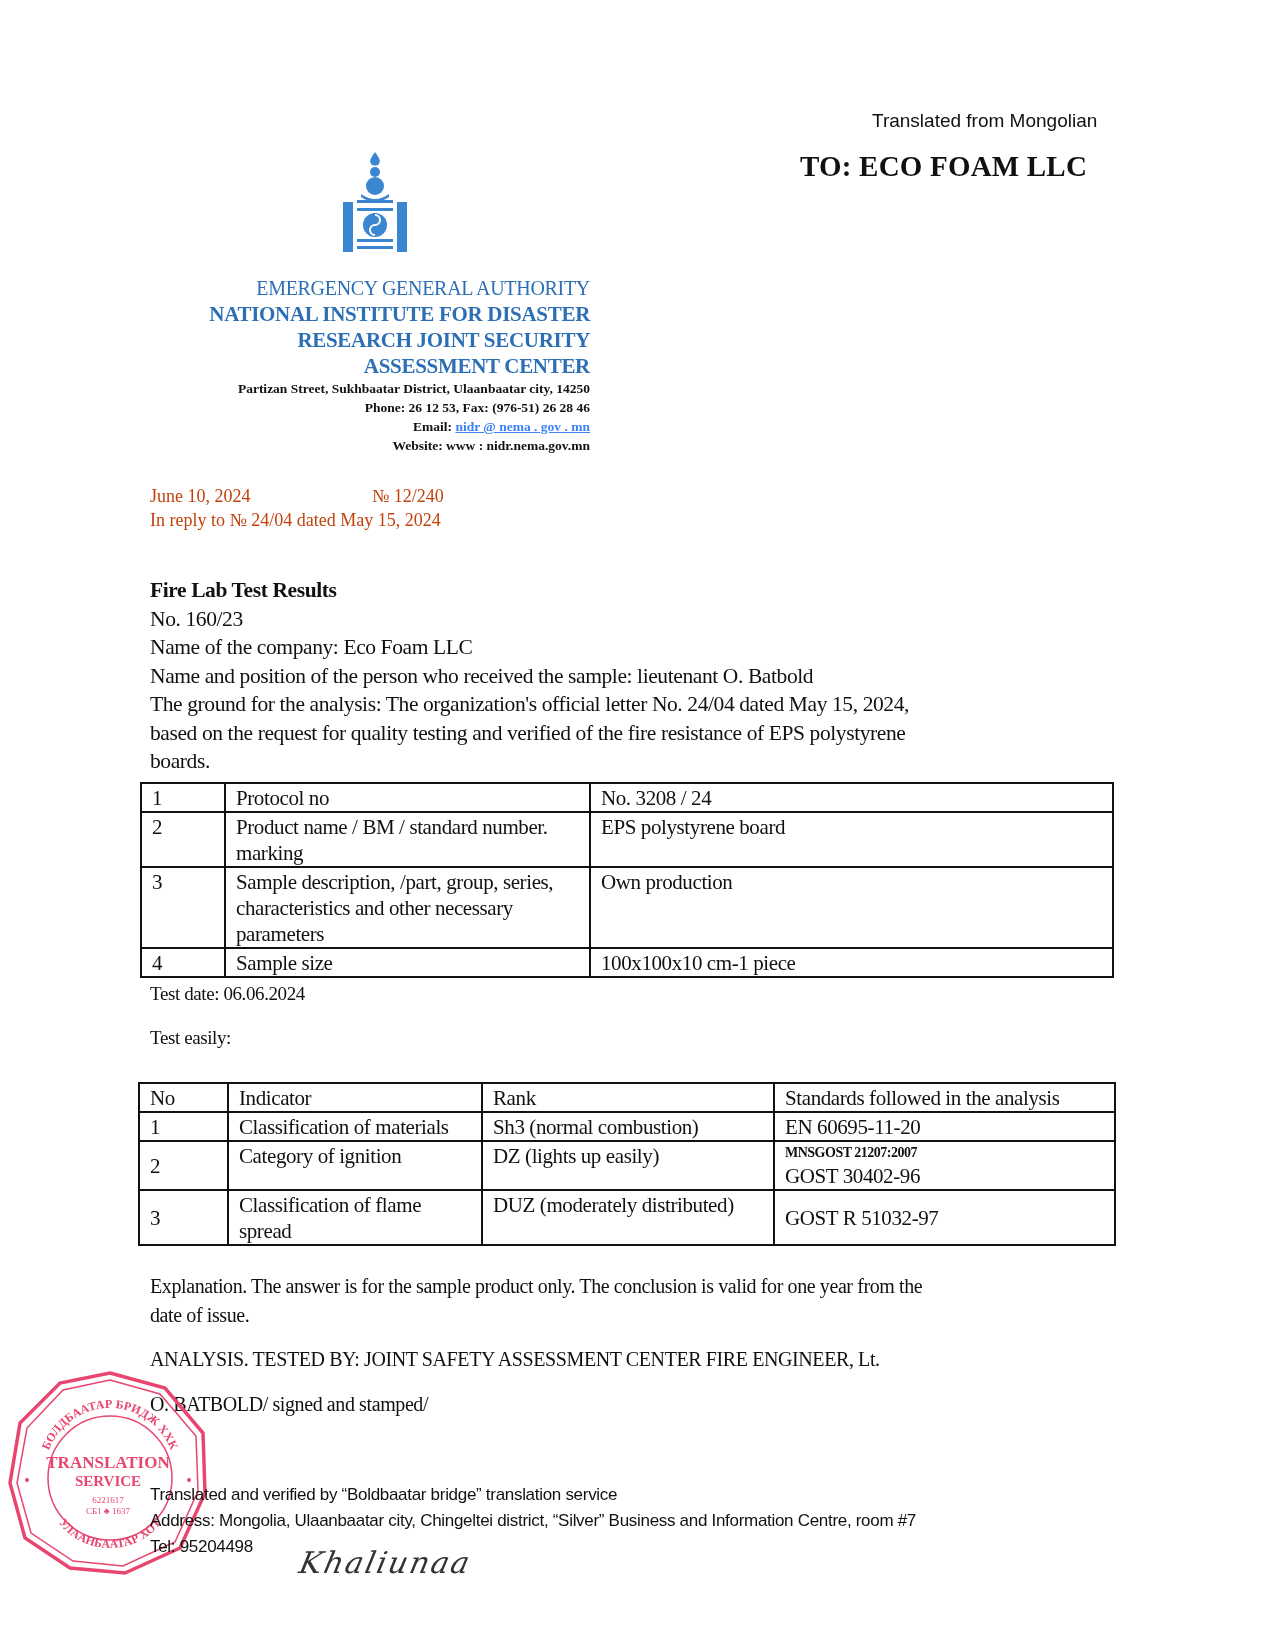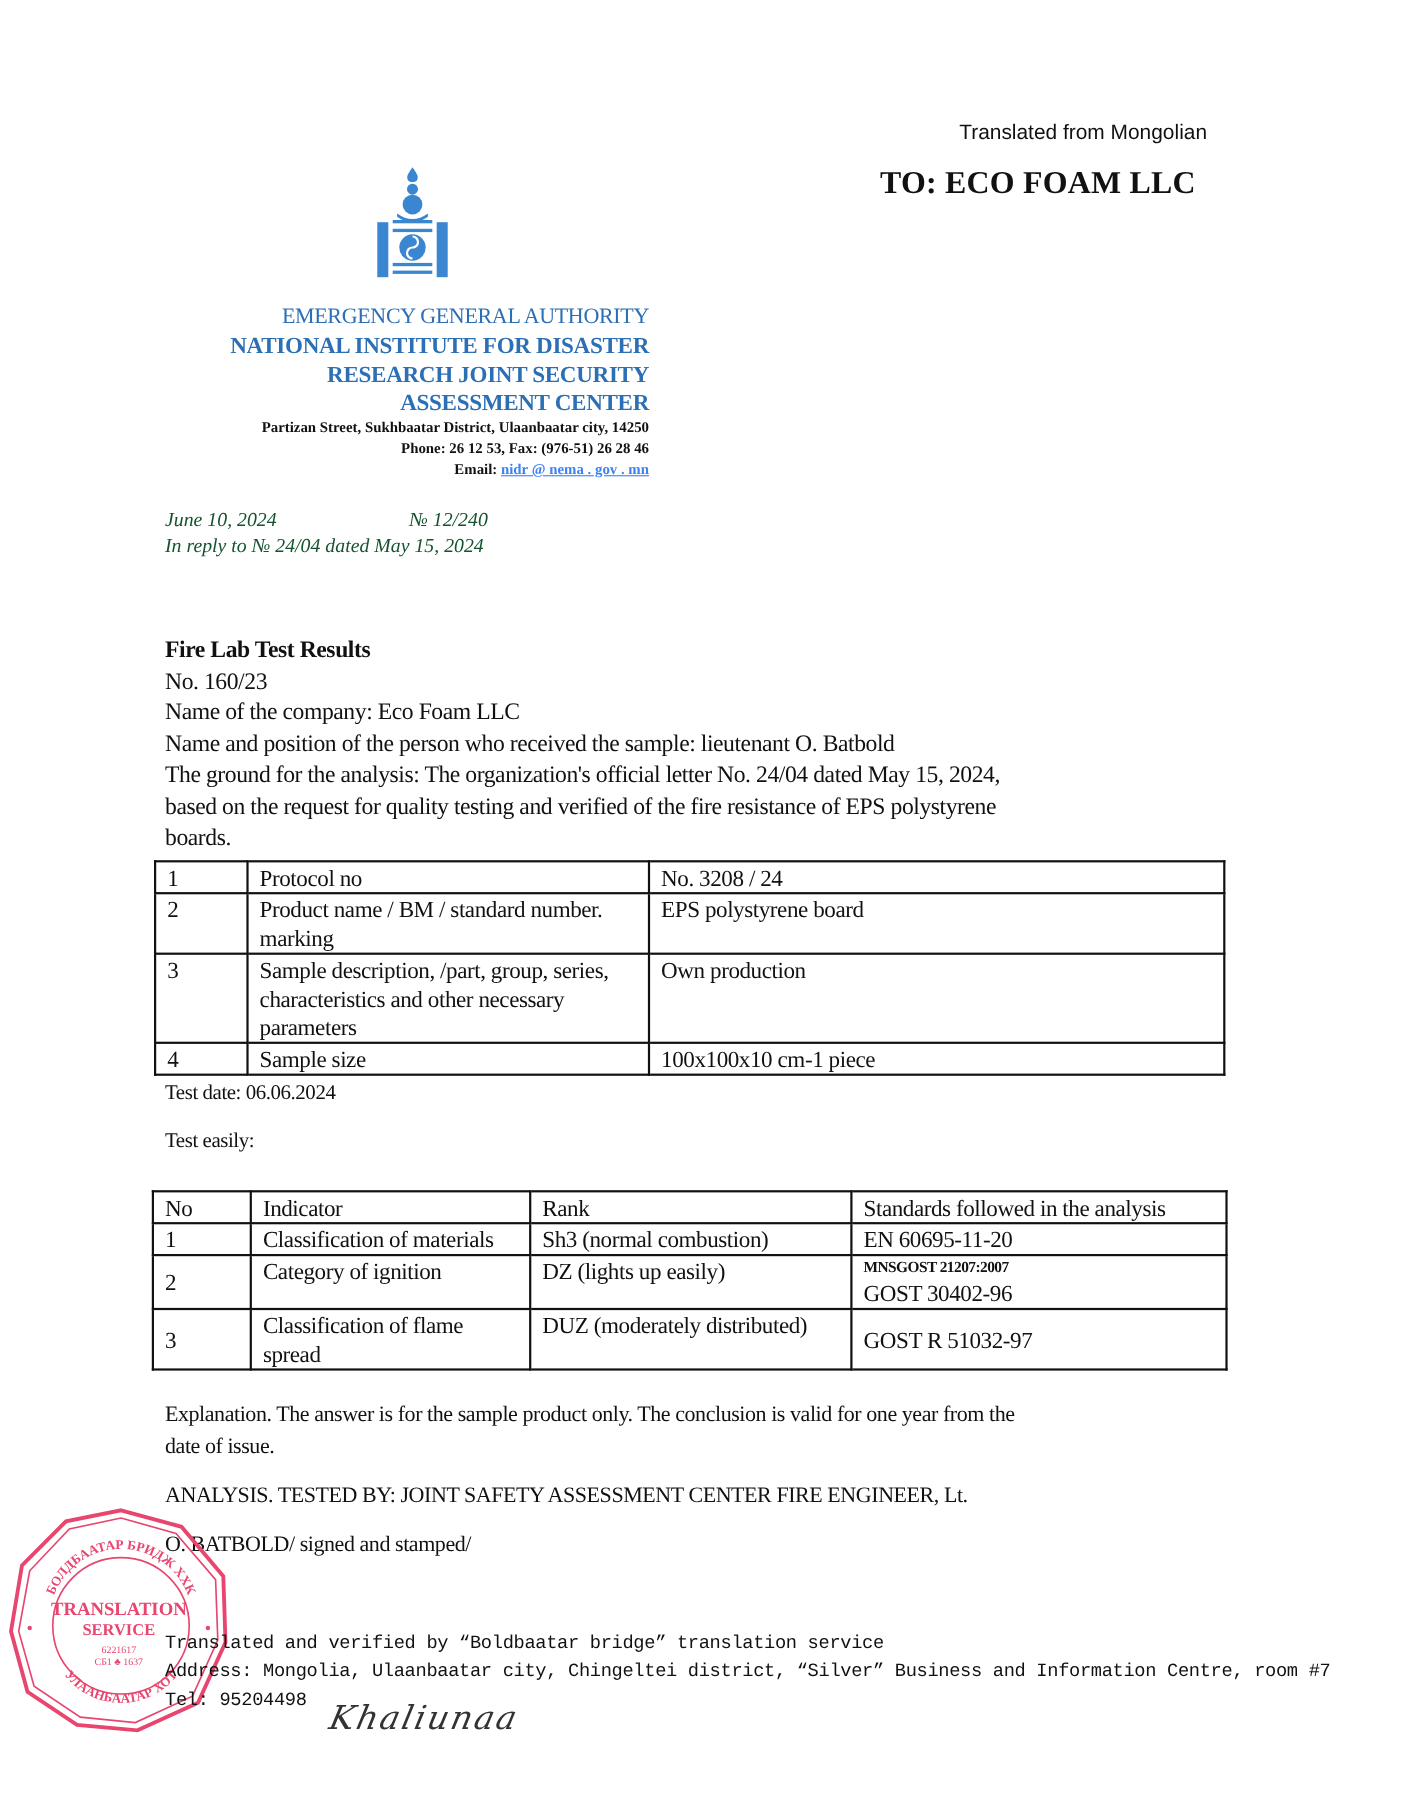--- a/index.html
+++ b/index.html
@@ -12,37 +12,37 @@
   .to-line { left: 800px; top: 150px; font-size: 29px; font-weight: bold; letter-spacing: 0.2px; }
 
   .emblem { left: 335px; top: 150px; width: 80px; height: 115px; }
 
   .org-block { left: 140px; top: 275px; width: 450px; text-align: right; color: #2c6fb5; font-weight: normal; }
   .org-line1 { font-size: 20px; line-height: 26px; letter-spacing: -0.3px; }
   .org-line2 { font-size: 21px; line-height: 26px; font-weight: bold; letter-spacing: -0.3px; }
   .contact { color: #111; font-weight: bold; font-size: 13.5px; line-height: 19px; }
   .contact a { color: #3b82f6; text-decoration: underline; }
 
-  .date-block { left: 150px; top: 460px; color: #14532d; font-size: 18px; line-height: 24px; font-style: italic; }
+  .date-block { left: 150px; top: 484px; color: #c2410c; font-size: 18px; line-height: 24px; }
   .date-row { display: flex; }
   .date-row .d { width: 222px; }
 
   .body-text { left: 150px; width: 920px; font-size: 21.5px; line-height: 28.5px; letter-spacing: -0.4px; }
   .title-bold { font-weight: bold; }
 
   table { border-collapse: collapse; position: absolute; font-family: "Liberation Serif", serif; font-size: 21px; letter-spacing: -0.4px; }
   td, th { border: 2px solid #111; vertical-align: top; padding: 1px 10px 0 10px; line-height: 26px; text-align: left; font-weight: normal; }
 
   .t1 { left: 140px; top: 782px; width: 974px; }
   .t2 { left: 138px; top: 1082px; width: 978px; }
   .small-std { font-size: 14px; line-height: 20px; font-weight: bold; letter-spacing: -0.5px; display: block; }
 
   .stamp { left: 5px; top: 1368px; width: 210px; height: 210px; }
 
-  .footer { left: 150px; top: 1482px; font-family: Liberation Mono, monospace; font-size: 17px; line-height: 26px; color: #111; letter-spacing: -0.3px; }
+  .footer { left: 150px; top: 1482px; font-family: Liberation Sans, sans-serif; font-size: 17px; line-height: 26px; color: #111; letter-spacing: -0.3px; }
   .signature { left: 300px; top: 1545px; font-family: "DejaVu Serif", serif; font-style: italic; font-size: 30px; color: #333; letter-spacing: 2px; transform: skewX(-12deg); }
 </style>
 </head>
 <body>
 
 <div class="abs translated-from">Translated from Mongolian</div>
 <div class="abs to-line">TO: ECO FOAM LLC</div>
 
 <svg class="abs emblem" viewBox="0 0 80 115">
   <g fill="#3b86d1">
@@ -64,20 +64,21 @@
 <div class="abs org-block">
   <div class="org-line1">EMERGENCY GENERAL AUTHORITY</div>
   <div class="org-line2">NATIONAL INSTITUTE FOR DISASTER</div>
   <div class="org-line2">RESEARCH JOINT SECURITY</div>
   <div class="org-line2">ASSESSMENT CENTER</div>
   <div class="contact">Partizan Street, Sukhbaatar District, Ulaanbaatar city, 14250</div>
   <div class="contact">Phone: 26 12 53, Fax: (976-51) 26 28 46</div>
   <div class="contact">
     <span>Email: </span><a>nidr @ nema . gov . mn</a>
   </div>
+  <div class="contact">Website: www :  nidr.nema.gov.mn</div>
 </div>
 
 <div class="abs date-block">
   <div class="date-row">
     <span class="d">June 10, 2024</span>
     <span>№  12/240</span>
   </div>
   <div>In reply to № 24/04 dated May 15, 2024</div>
 </div>
 

